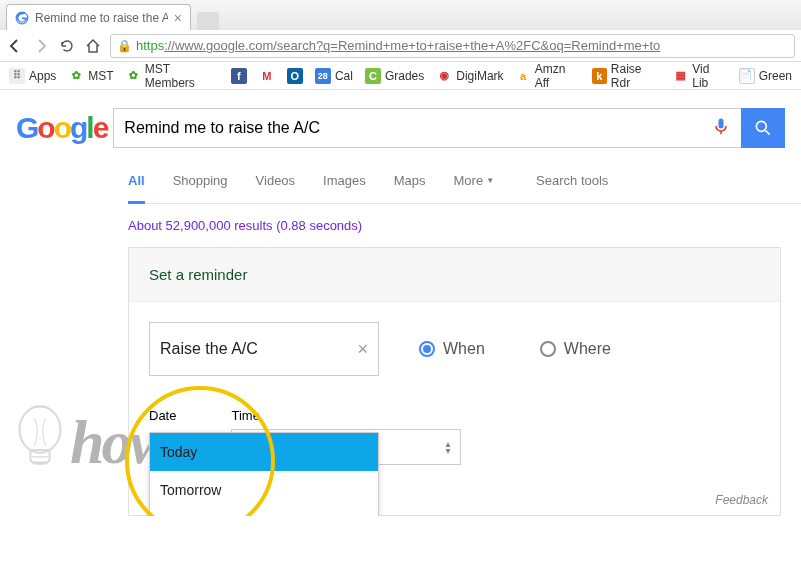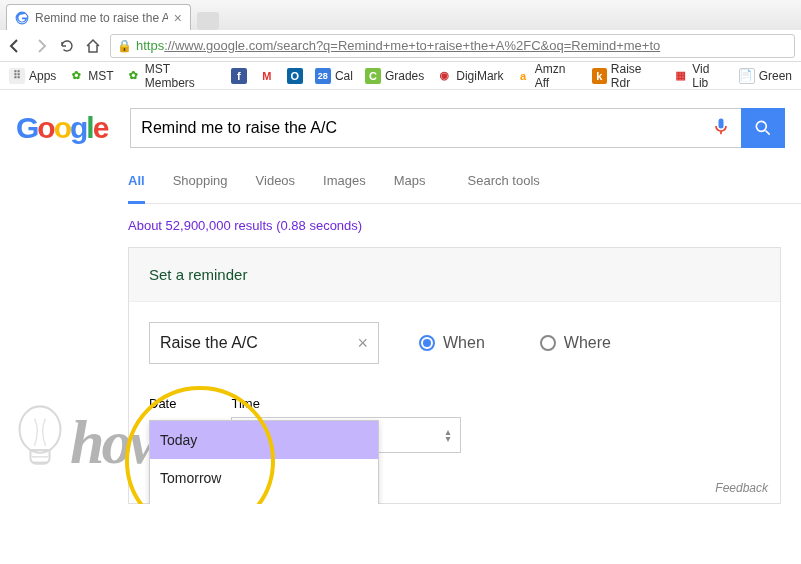--- a/index.html
+++ b/index.html
@@ -27,57 +27,57 @@
 
 
 .g-head { display: flex; align-items: center; padding: 18px 16px 10px 16px; }
 .g-logo { font-size: 30px; font-weight: bold; letter-spacing: -2px; display: flex; }
 .g-logo span:nth-child(1) { color: #4285F4; }
 .g-logo span:nth-child(2) { color: #EA4335; }
 .g-logo span:nth-child(3) { color: #FBBC05; }
 .g-logo span:nth-child(4) { color: #4285F4; }
 .g-logo span:nth-child(5) { color: #34A853; }
 .g-logo span:nth-child(6) { color: #EA4335; }
-.searchbox-wrap { display: flex; margin-left: 23px; flex: 1; }
+.searchbox-wrap { display: flex; margin-left: 6px; flex: 1; }
 .searchbox { flex: 1; height: 40px; border: 1px solid #ccc; border-right: none; padding: 0 10px; font-size: 16px; display: flex; align-items: center; justify-content: space-between; }
 .searchbox input { border: none; outline: none; font-size: 16px; width: 100%; }
 .mic { width: 20px; }
 .search-btn { width: 44px; height: 40px; background: #4285F4; display: flex; align-items: center; justify-content: center; cursor: pointer; }
 
 
 .search-tabs { display: flex; align-items: center; margin-left: 128px; border-bottom: 1px solid #e5e5e5; height: 46px; gap: 28px; font-size: 13px; color: #777; }
 .search-tabs .tabi { cursor: pointer; height: 100%; display: flex; align-items: center; position: relative; }
 .search-tabs .tabi.active { color: #4285F4; font-weight: bold; }
 .search-tabs .tabi.active::after { content: ''; position: absolute; bottom: -1px; left: 0; right: 0; height: 3px; background: #4285F4; }
 .more-caret { font-size: 8px; margin-left: 3px; }
 
 .result-stats { margin-left: 128px; color: #6d28d9; font-size: 13px; padding: 14px 0; }
 
 
 .card { margin-left: 128px; margin-right: 20px; border: 1px solid #e0e0e0; background: #fff; position: relative; }
 .card-title { background: #f7f7f7; padding: 18px 20px; font-size: 15px; color: #14532d; border-bottom: 1px solid #eee; }
 .card-body { padding: 20px; }
 .row1 { display: flex; align-items: center; gap: 40px; }
-.rem-input { width: 230px; height: 42px; border: 1px solid #ccc; display: flex; align-items: center; padding: 0 10px; font-size: 16px; justify-content: space-between; }
+.rem-input { width: 230px; height: 54px; border: 1px solid #ccc; display: flex; align-items: center; padding: 0 10px; font-size: 16px; justify-content: space-between; }
 .rem-input .x { color: #999; font-size: 18px; cursor: pointer; }
 .radio-grp { display: flex; gap: 55px; align-items: center; font-size: 16px; color: #555; }
 .radio { display: flex; align-items: center; gap: 8px; cursor: pointer; }
 .radio-circle { width: 16px; height: 16px; border: 2px solid #888; border-radius: 50%; display: flex; align-items: center; justify-content: center; }
 .radio.selected .radio-circle { border-color: #4285F4; }
 .radio.selected .radio-circle::after { content: ''; width: 8px; height: 8px; background: #4285F4; border-radius: 50%; }
 
 .row2 { display: flex; gap: 55px; margin-top: 32px; }
 .field { position: relative; }
 .field-lbl { font-size: 13px; color: #000000; margin-bottom: 6px; }
 .select { width: 230px; height: 36px; border: 1px solid #ccc; display: flex; align-items: center; justify-content: space-between; padding: 0 10px; font-size: 14px; cursor: pointer; }
 .updown { font-size: 10px; color: #888; line-height: 7px; display: flex; flex-direction: column; }
 
 .dropdown { position: absolute; top: 24px; left: 0; width: 230px; background: #fff; border: 1px solid #ccc; box-shadow: 0 2px 6px rgba(0,0,0,.15); z-index: 10; }
 .dropdown .opt { padding: 11px 10px; font-size: 14px; cursor: pointer; display: flex; justify-content: space-between; align-items: center; }
-.dropdown .opt.hover { background: #c4b5fd; }
+.dropdown .opt.hover { background: #0ea5e9; }
 .dropdown .opt .arrow-r { font-size: 10px; color: #666; }
 
 .feedback { text-align: right; padding: 8px 12px; font-size: 12px; font-style: italic; color: #888; }
 
 
 .watermark { position: absolute; left: 10px; top: 405px; display: flex; align-items: center; opacity: .55; pointer-events: none; }
 .bulb { width: 60px; height: 75px; }
 .how { font-size: 62px; font-style: italic; font-family: Georgia, serif; color: #777; font-weight: bold; letter-spacing: -3px; }
 
 
@@ -215,20 +215,24 @@
       <span>Shopping</span>
     </div>
   <div class="tabi">
       <span>Videos</span>
     </div>
   <div class="tabi">
       <span>Images</span>
     </div>
   <div class="tabi">
       <span>Maps</span>
+    </div>
+  <div class="tabi">
+      <span>More</span>
+      <span class="more-caret">▼</span>
     </div>
   <div class="tabi" style="margin-left:14px">
       <span>Search tools</span>
     </div>
 </div>
 
 <div class="result-stats">About 52,900,000 results (0.88 seconds)</div>
 
 <div class="card">
   <div class="card-title">Set a reminder</div>

